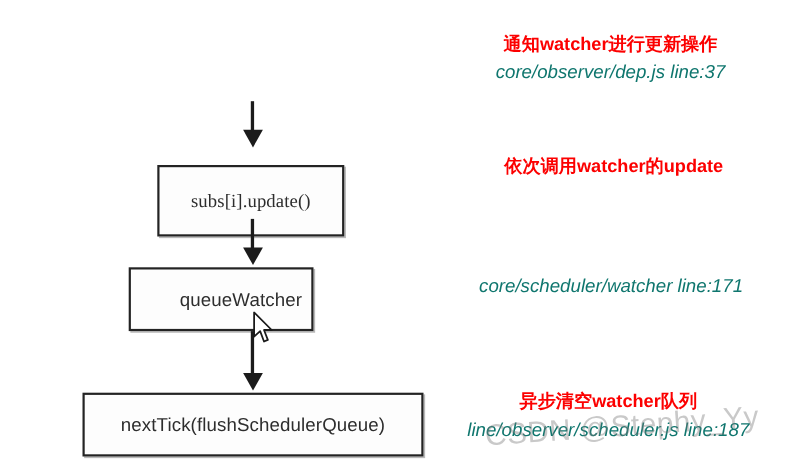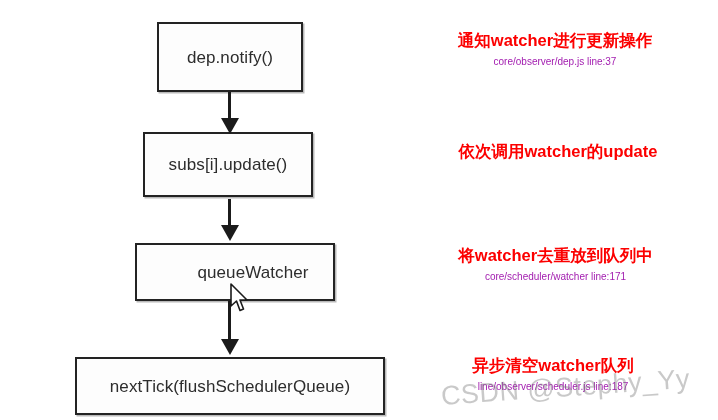--- a/index.html
+++ b/index.html
@@ -37,22 +37,22 @@
     letter-spacing: 0.1px;
     white-space: nowrap;
   }
   .node-label {
     font-size: 17px;
     line-height: 1;
     color: #2d2d2d;
   }
 
   #node-1 { left: 157px; top: 22px;  width: 146px; height: 70px; }
-  #node-2 { left: 143px; top: 132px; width: 170px; height: 65px; }
-  #node-3 { left: 135px; top: 243px; width: 200px; height: 58px; padding-left: 36px; }
+  #node-2 { left: 143px; top: 150px; width: 170px; height: 65px; font-family: Liberation Serif, serif; }
+  #node-3 { left: 117px; top: 243px; width: 168px; height: 58px; padding-left: 36px; }
   #node-4 { left: 75px;  top: 357px; width: 310px; height: 58px; }
 
   
   .arrow {
     position: absolute;
   }
   .arrow-line {
     position: absolute;
     width: 3px;
     background: #1b1b1b;
@@ -87,25 +87,26 @@
     text-align: center;
   }
   .anno-title {
     color: #fc0000;
     font-weight: bold;
     font-size: 16.5px;
     line-height: 1.25;
     white-space: nowrap;
   }
   .anno-sub {
-    color: #a21caf;
-    font-size: 10px;
+    color: #0f766e;
+    font-size: 17px;
     line-height: 1.35;
     margin-top: 4px;
     white-space: nowrap;
+    font-style: italic;
   }
 
   #anno-1 { left: 395px; top: 30px;  width: 320px; text-align: center; }
   #anno-2 { left: 398px; top: 141px; width: 320px; }
   #anno-3 { left: 393px; top: 245px; width: 325px; }
   #anno-4 { left: 388px; top: 355px; width: 330px; }
 
   
   #cursor {
     position: absolute;
@@ -129,23 +130,20 @@
     transform-origin: left top;
     white-space: nowrap;
     user-select: none;
   }
 </style>
 </head>
 <body>
 
 <div id="canvas">
 
-  <div class="node" id="node-1">
-    <span class="node-label">dep.notify()</span>
-  </div>
 
   <div class="node" id="node-2">
     <span class="node-label">subs[i].update()</span>
   </div>
 
   <div class="node" id="node-3">
     <span class="node-label">queueWatcher</span>
   </div>
 
   <div class="node" id="node-4">
@@ -170,21 +168,20 @@
   <div class="annotation" id="anno-1">
     <div class="anno-title">通知watcher进行更新操作</div>
     <div class="anno-sub">core/observer/dep.js  line:37</div>
   </div>
 
   <div class="annotation" id="anno-2">
     <div class="anno-title">依次调用watcher的update</div>
   </div>
 
   <div class="annotation" id="anno-3">
-    <div class="anno-title">将watcher去重放到队列中</div>
     <div class="anno-sub">core/scheduler/watcher  line:171</div>
   </div>
 
   <div class="annotation" id="anno-4">
     <div class="anno-title">异步清空watcher队列</div>
     <div class="anno-sub">line/observer/scheduler.js  line:187</div>
   </div>
 
   <div id="watermark">CSDN @Stephy_Yy</div>
 

